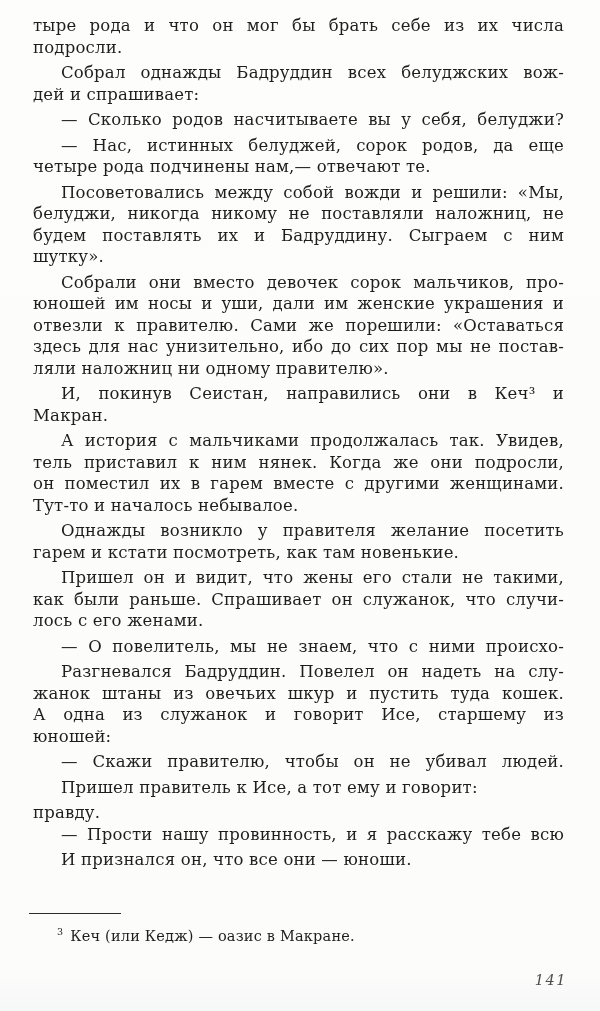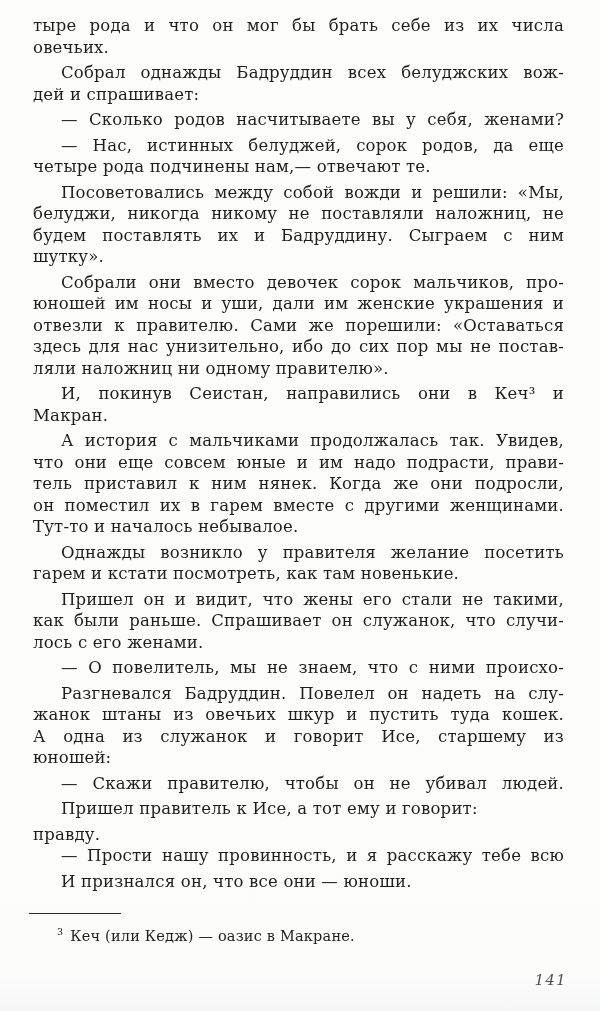--- a/index.html
+++ b/index.html
@@ -77,28 +77,28 @@
     opacity: 0.9;
   }
 </style>
 </head>
 <body>
 
 <div class="page">
   <div class="text-block">
       <div class="para">
         <div class="line fill">тыре рода и что он мог бы брать себе из их числа</div>
-        <div class="line">овечьих.</div>
+        <div class="line">подросли.</div>
       </div>
       <div class="para">
         <div class="line indent fill">Собрал однажды Бадруддин всех белуджских вож-</div>
         <div class="line">дей и спрашивает:</div>
       </div>
       <div class="para">
-        <div class="line indent fill">— Сколько родов насчитываете вы у себя, женами?</div>
+        <div class="line indent fill">— Сколько родов насчитываете вы у себя, белуджи?</div>
       </div>
       <div class="para">
         <div class="line indent fill">— Нас, истинных белуджей, сорок родов, да еще</div>
         <div class="line">четыре рода подчинены нам,— отвечают те.</div>
       </div>
       <div class="para">
         <div class="line indent fill">Посоветовались между собой вожди и решили: «Мы,</div>
         <div class="line fill">белуджи, никогда никому не поставляли наложниц, не</div>
         <div class="line fill">будем поставлять их и Бадруддину. Сыграем с ним</div>
         <div class="line">шутку».</div>
@@ -109,21 +109,20 @@
         <div class="line fill">отвезли к правителю. Сами же порешили: «Оставаться</div>
         <div class="line fill">здесь для нас унизительно, ибо до сих пор мы не постав-</div>
         <div class="line">ляли наложниц ни одному правителю».</div>
       </div>
       <div class="para">
         <div class="line indent fill">И, покинув Сеистан, направились они в Кеч³ и</div>
         <div class="line">Макран.</div>
       </div>
       <div class="para">
         <div class="line indent fill">А история с мальчиками продолжалась так. Увидев,</div>
-        <div class="line fill">что они еще совсем юные и им надо подрасти, прави-</div>
         <div class="line fill">тель приставил к ним нянек. Когда же они подросли,</div>
         <div class="line fill">он поместил их в гарем вместе с другими женщинами.</div>
         <div class="line">Тут-то и началось небывалое.</div>
       </div>
       <div class="para">
         <div class="line indent fill">Однажды возникло у правителя желание посетить</div>
         <div class="line">гарем и кстати посмотреть, как там новенькие.</div>
       </div>
       <div class="para">
         <div class="line indent fill">Пришел он и видит, что жены его стали не такими,</div>

